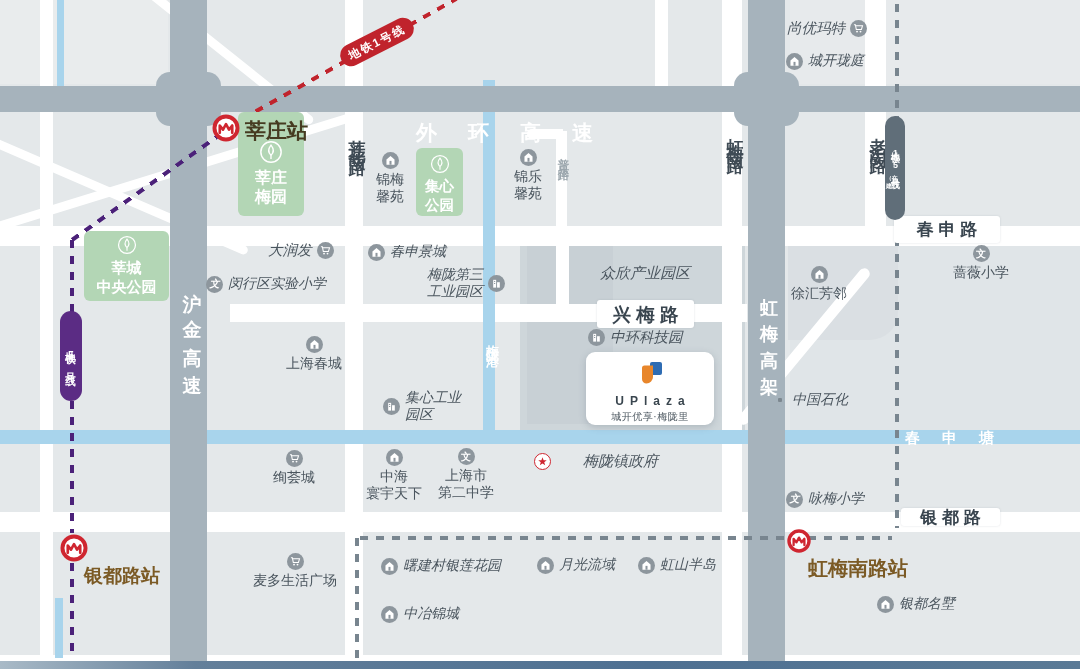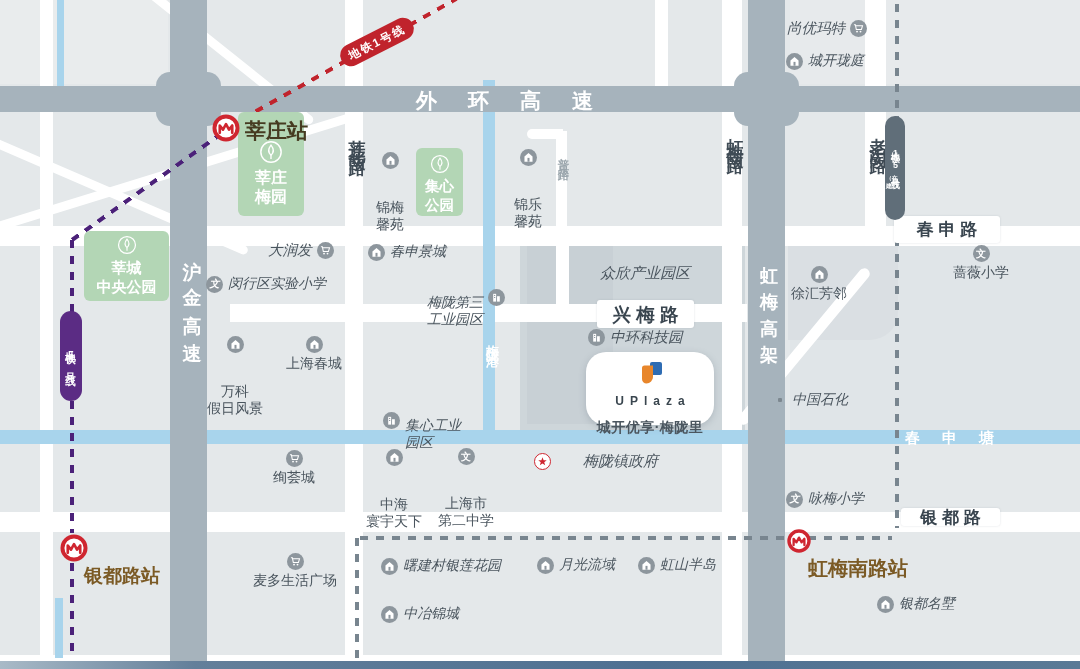--- a/index.html
+++ b/index.html
@@ -7,51 +7,51 @@
        background:#e4e8ea;font-family:"Liberation Sans","DejaVu Sans",sans-serif;}
   .block{position:absolute;z-index:1;}
   .wroad{position:absolute;background:#ffffff;z-index:2;}
   .diag{position:absolute;background:#ffffff;z-index:2;border-radius:6px;transform-origin:0 50%;}
   .river{position:absolute;background:#a8d4ec;z-index:3;}
   .groad{position:absolute;background:#a6b3bc;z-index:4;}
   .fillet{position:absolute;background:#a6b3bc;width:14px;height:14px;z-index:4;}
   .dash-h{position:absolute;height:4px;z-index:6;transform-origin:0 50%;}
   .dash-v{position:absolute;width:4px;z-index:6;}
   .v-text{writing-mode:vertical-rl;text-orientation:upright;}
-  .exp-label{position:absolute;z-index:7;color:#fff;font-weight:bold;white-space:nowrap;}
+  .exp-label{position:absolute;z-index:7;color:#fff;font-weight:bold;white-space:nowrap;margin-top:32px;}
   .wroad-label{position:absolute;z-index:7;color:#3f4b55;font-weight:bold;}
   .roadbox{position:absolute;z-index:7;background:#fff;border-radius:3px;color:#39454f;
            font-weight:bold;display:flex;align-items:center;justify-content:center;
            white-space:nowrap;box-shadow:0 0 2px rgba(120,130,140,.25);}
   .river-label{position:absolute;z-index:7;color:#fff;font-weight:bold;white-space:nowrap;}
   .park{position:absolute;z-index:7;background:#b3d6b5;border-radius:6px;color:#fff;
         display:flex;flex-direction:column;align-items:center;font-weight:bold;}
   .park .pline{line-height:19px;}
   .poi{position:absolute;z-index:8;color:#4a555e;}
   .poi.row{display:flex;align-items:center;gap:5px;white-space:nowrap;font-style:italic;}
   .poi.col{display:flex;flex-direction:column;align-items:center;gap:2px;text-align:center;}
-  .poi .lines{display:flex;flex-direction:column;line-height:17px;margin-top:28px;}
+  .poi .lines{display:flex;flex-direction:column;line-height:17px;}
   .icn{width:17px;height:17px;border-radius:50%;background:#8d969d;flex:0 0 auto;
        display:flex;align-items:center;justify-content:center;color:#fff;}
   .icn svg{display:block;}
   .icn.school{font-size:10px;font-weight:bold;}
   .icn.gov{background:#fff;border:1.6px solid #cf2630;width:15px;height:15px;}
   .dotmark{display:inline-block;width:4px;height:4px;background:#7d8890;margin-right:5px;
            vertical-align:middle;border-radius:1px;}
   .station{position:absolute;z-index:9;display:flex;align-items:flex-start;}
   .station .sname{font-weight:800;white-space:nowrap;}
   .capsule{position:absolute;z-index:9;border-radius:12px;color:#fff;display:flex;
            flex-direction:column;align-items:center;justify-content:center;font-weight:bold;}
   .mlogo{position:absolute;z-index:9;}
   #uplaza{position:absolute;z-index:9;background:#fff;border-radius:9px;
           box-shadow:0 2px 7px rgba(90,105,120,.28);display:flex;flex-direction:column;
           align-items:center;}
   #uplaza .letters{font-size:12px;font-weight:bold;color:#3a464f;letter-spacing:6px;
                    margin-top:2px;text-indent:6px;}
-  #uplaza .tagline{font-size:14px;font-weight:bold;color:#4b565f;margin-top:11px;letter-spacing:.5px;}
+  #uplaza .tagline{font-size:10px;font-weight:normal;color:#4b565f;margin-top:2px;letter-spacing:.5px;}
   #bottombar{position:absolute;left:0;bottom:0;width:1080px;height:8px;z-index:10;
              background:linear-gradient(90deg,#a9bac7 0%,#637f9a 18%,#4e7092 60%,#5a7a96 100%);}
 </style>
 </head>
 <body>
 
 <div id="map">
 
   <div class="block" style="left:0;top:0;width:168px;height:84px;background:#e9eced;"></div>
   <div class="block" style="left:790px;top:0;width:290px;height:84px;background:#e7eaec;"></div>
@@ -230,32 +230,20 @@
           <rect x="2.4" y="2" width="3.2" height="8.5" fill="#fff"></rect>
           <rect x="6.6" y="4.6" width="3" height="5.9" fill="#fff"></rect>
           <rect x="3.3" y="3.2" width="1.3" height="1.1" fill="#8d969d"></rect>
           <rect x="3.3" y="5.4" width="1.3" height="1.1" fill="#8d969d"></rect>
         </svg>
       </div>
     </div>
     <div class="poi row" style="left:600px;top:264px;font-size:15px;">
       <span>众欣产业园区</span>
     </div>
-    <div class="poi col" style="left:202px;top:336px;font-size:14px;width:66px;">
-      <div class="icn">
-        <svg width="11" height="11" viewBox="0 0 12 12">
-          <path d="M6 1.2 1.6 5v5.6h8.8V5Z" fill="#fff"></path>
-          <rect x="4.9" y="6.4" width="2.2" height="4.2" fill="#8d969d"></rect>
-        </svg>
-      </div>
-      <div class="lines">
-        <div>万科</div>
-        <div>假日风景</div>
-      </div>
-    </div>
     <div class="poi col" style="left:284px;top:336px;font-size:14px;width:60px;">
       <div class="icn">
         <svg width="11" height="11" viewBox="0 0 12 12">
           <path d="M6 1.2 1.6 5v5.6h8.8V5Z" fill="#fff"></path>
           <rect x="4.9" y="6.4" width="2.2" height="4.2" fill="#8d969d"></rect>
         </svg>
       </div>
       <span>上海春城</span>
     </div>
     <div class="poi row" style="left:383px;top:389px;font-size:14px;">
@@ -410,21 +398,21 @@
     <div class="station" style="left:84px;top:563px;">
       <span class="sname" style="font-size: 19px; color: rgb(123, 90, 37);">银都路站</span>
     </div>
     <div class="mlogo" style="left:786px;top:528px;"><svg width="26" height="26" viewBox="0 0 26 26">
         <circle cx="13" cy="13" r="10" fill="#fff" stroke="#cf2630" stroke-width="3.4"></circle>
         <path d="M7.6 17.2 V10.8 L10.4 14.4 13 9.6 15.6 14.4 18.4 10.8 V17.2" fill="none" stroke="#cf2630" stroke-width="2.3" stroke-linejoin="round" stroke-linecap="round"></path>
       </svg></div>
     <div class="station" style="left:808px;top:555px;">
       <span class="sname" style="font-size: 20px; color: rgb(123, 90, 37);">虹梅南路站</span>
     </div>
-    <div id="uplaza" style="left: 586px; top: 352px; width: 128px; height: 73px; padding-top: 8px; box-sizing: border-box; border-radius: 20px;">
+    <div id="uplaza" style="left: 586px; top: 352px; width: 128px; height: 73px; padding-top: 8px; box-sizing: border-box;">
       <div><svg width="30" height="28" viewBox="0 0 30 28">
           <rect x="15" y="2" width="12" height="13" rx="2" fill="#2e6cb3"></rect>
           <path d="M7 8 a2.5 2.5 0 0 1 2.5 -2.5 H18 V17 a6.5 6.5 0 0 1 -6.5 6.5 A4.5 4.5 0 0 1 7 19 Z" fill="#e8862b"></path>
         </svg></div>
       <div class="letters">UPlaza</div>
       <div class="tagline">城开优享·梅陇里</div>
     </div>
   </div>
 
 </body></html>

